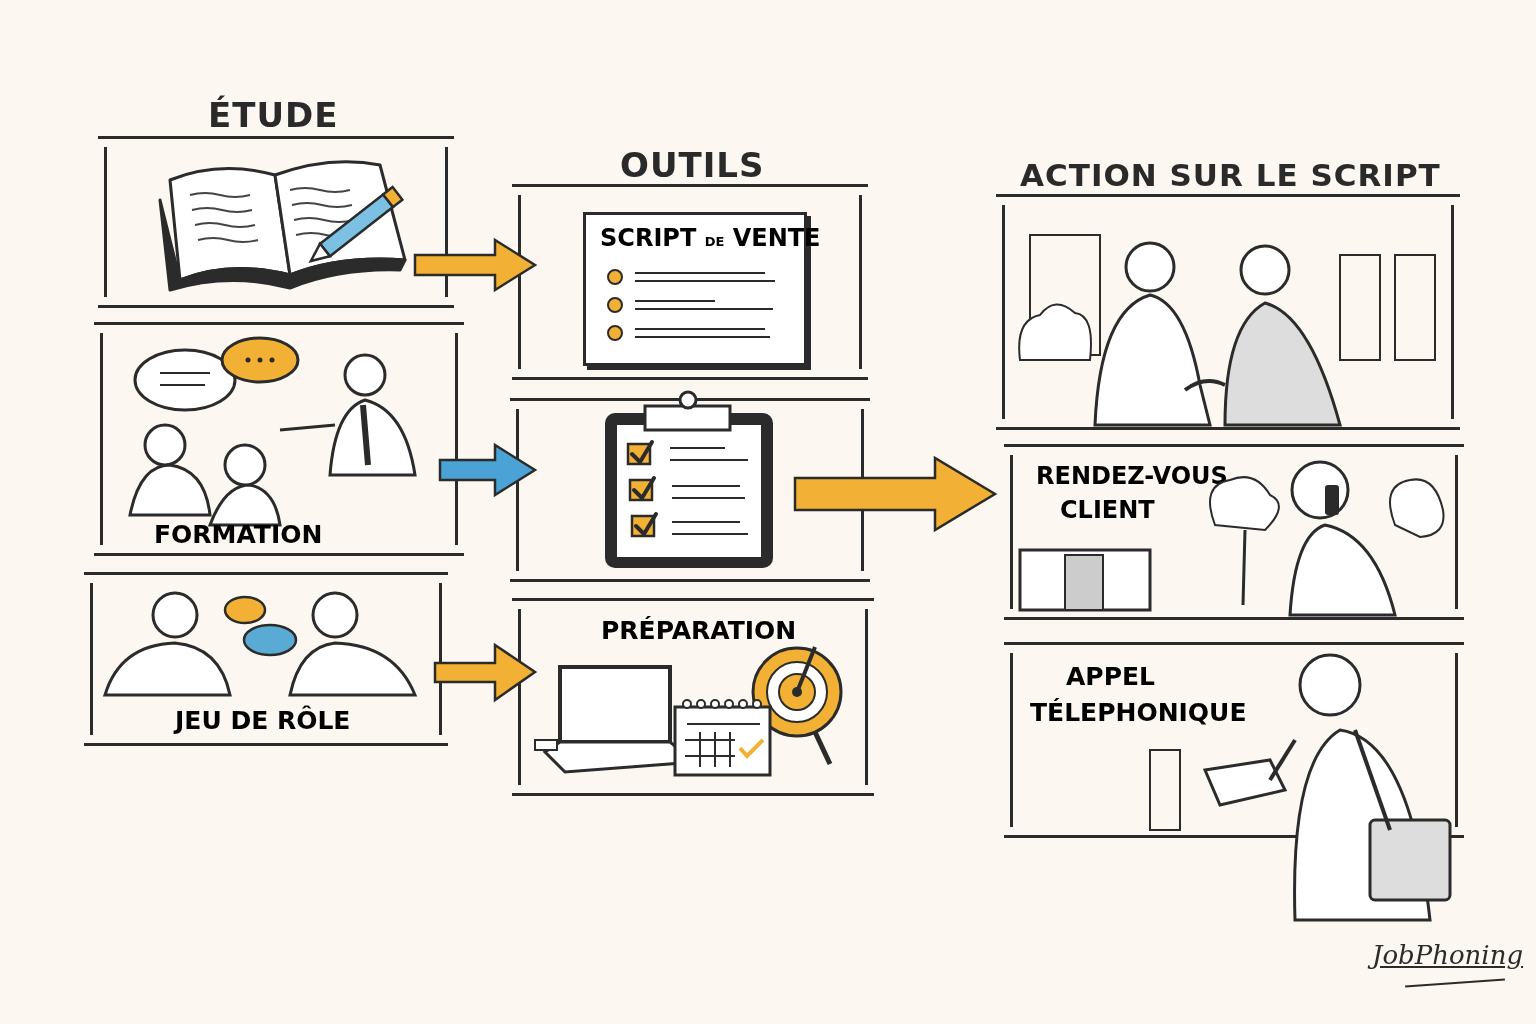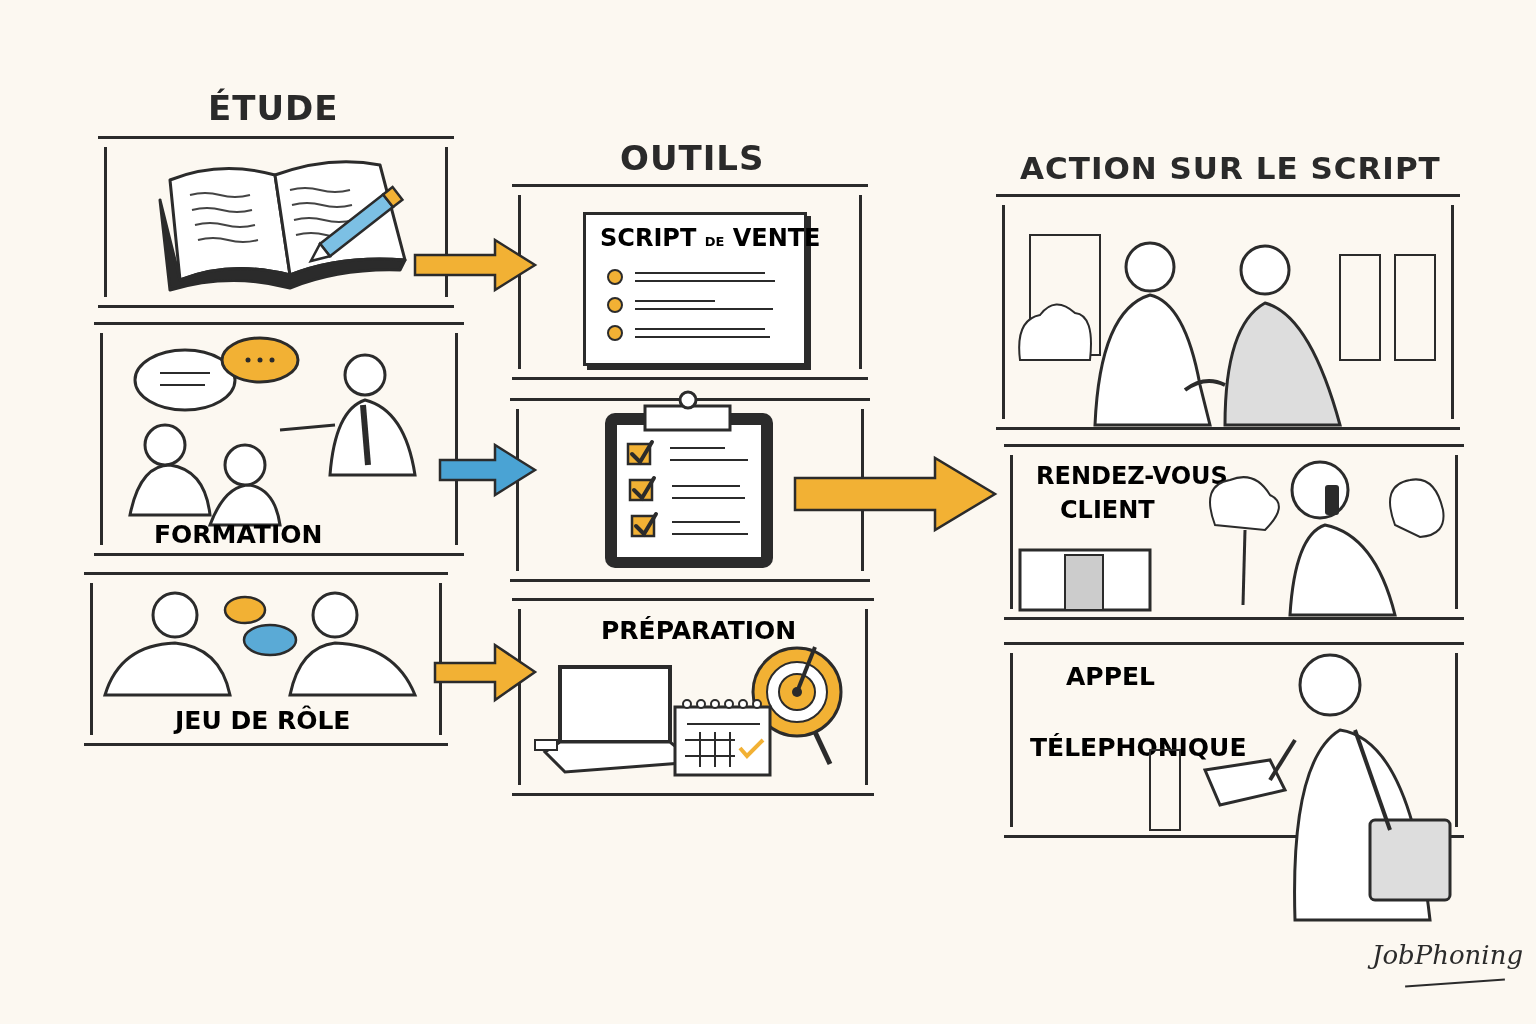--- a/index.html
+++ b/index.html
@@ -1,25 +1,25 @@
 <!DOCTYPE html>
 <html><head>
 <meta charset="utf-8">
 <style>
   html,body{margin:0;padding:0;}
   body{width:1536px;height:1024px;background:#fcf8f1;position:relative;overflow:hidden;font-family:"DejaVu Sans",sans-serif;color:#2b2b2b;}
   .abs{position:absolute;}
-  .col-title{position:absolute;font-family:"DejaVu Sans",sans-serif;font-weight:bold;font-size:34px;letter-spacing:1px;color:#2a2a2a;}
+  .col-title{position:absolute;font-family:"DejaVu Sans",sans-serif;font-weight:bold;font-size:34px;letter-spacing:1px;color:#2a2a2a;margin-top:7px;}
   .panel{position:absolute;border-top:3px solid #2b2b2b;border-bottom:3px solid #2b2b2b;}
   .panel::before,.panel::after{content:"";position:absolute;top:8px;bottom:8px;width:3px;background:#2b2b2b;}
   .panel::before{left:6px;}
   .panel::after{right:6px;}
   .label{position:absolute;font-family:"DejaVu Sans",sans-serif;font-weight:bold;color:#000000;text-align:center;white-space:nowrap;}
   svg{position:absolute;overflow:visible;}
-  .logo{position:absolute;font-family:"DejaVu Serif",serif;font-style:italic;font-size:26px;color:#2b2b2b;}
+  .logo{position:absolute;font-family:"DejaVu Serif",serif;font-style:italic;font-size:26px;color:#2b2b2b;text-decoration:underline;}
   .logo-underline{position:absolute;height:2px;background:#2b2b2b;transform:rotate(-4deg);}
 </style>
 </head>
 <body>
 
 <div class="col-title" style="left:208px;top:88px;">ÉTUDE</div>
 <div class="col-title" style="left:620px;top:138px;">OUTILS</div>
 <div class="col-title" style="left:1020px;top:150px;font-size:31px;">ACTION SUR LE SCRIPT</div>
 
 <div class="panel" style="left:98px;top:136px;width:356px;height:166px;"></div>
@@ -180,21 +180,21 @@
   <path d="M200 70 Q185 30 215 25 Q240 15 255 40 Q275 50 250 75 Z" fill="#fff" stroke="#2b2b2b" stroke-width="2"></path>
   <line x1="230" y1="75" x2="228" y2="150" stroke="#2b2b2b" stroke-width="3"></line>
   <circle cx="305" cy="35" r="28" fill="#fff" stroke="#2b2b2b" stroke-width="3"></circle>
   <path d="M275 160 Q280 80 310 70 Q360 80 380 160 Z" fill="#fff" stroke="#2b2b2b" stroke-width="3"></path>
   <rect x="310" y="30" width="14" height="30" rx="3" fill="#2b2b2b"></rect>
   <path d="M380 70 Q365 30 395 25 Q420 20 428 55 Q432 80 405 82 Z" fill="#fff" stroke="#2b2b2b" stroke-width="2"></path>
 </svg>
 
 <div class="panel" style="left:1004px;top:642px;width:460px;height:190px;"></div>
 <div class="label" style="left:1066px;top:662px;font-size:25px;">APPEL</div>
-<div class="label" style="left:1030px;top:698px;font-size:25px;margin-top:35px;">TÉLEPHONIQUE</div>
+<div class="label" style="left:1030px;top:698px;font-size:25px;">TÉLEPHONIQUE</div>
 <svg style="left:1140px;top:640px;" width="320" height="285" viewBox="0 0 320 285">
   <rect x="10" y="110" width="30" height="80" fill="none" stroke="#2b2b2b" stroke-width="2"></rect>
   <circle cx="190" cy="45" r="30" fill="#fff" stroke="#2b2b2b" stroke-width="3"></circle>
   <path d="M155 280 Q150 120 200 90 Q270 100 290 280 Z" fill="#fff" stroke="#2b2b2b" stroke-width="3"></path>
   <path d="M65 130 L130 120 L145 150 L80 165 Z" fill="#fff" stroke="#2b2b2b" stroke-width="3"></path>
   <line x1="130" y1="140" x2="155" y2="100" stroke="#2b2b2b" stroke-width="4"></line>
   <rect x="230" y="180" width="80" height="80" rx="5" fill="#ddd" stroke="#2b2b2b" stroke-width="3"></rect>
   <line x1="215" y1="90" x2="250" y2="190" stroke="#2b2b2b" stroke-width="4"></line>
 </svg>
 

